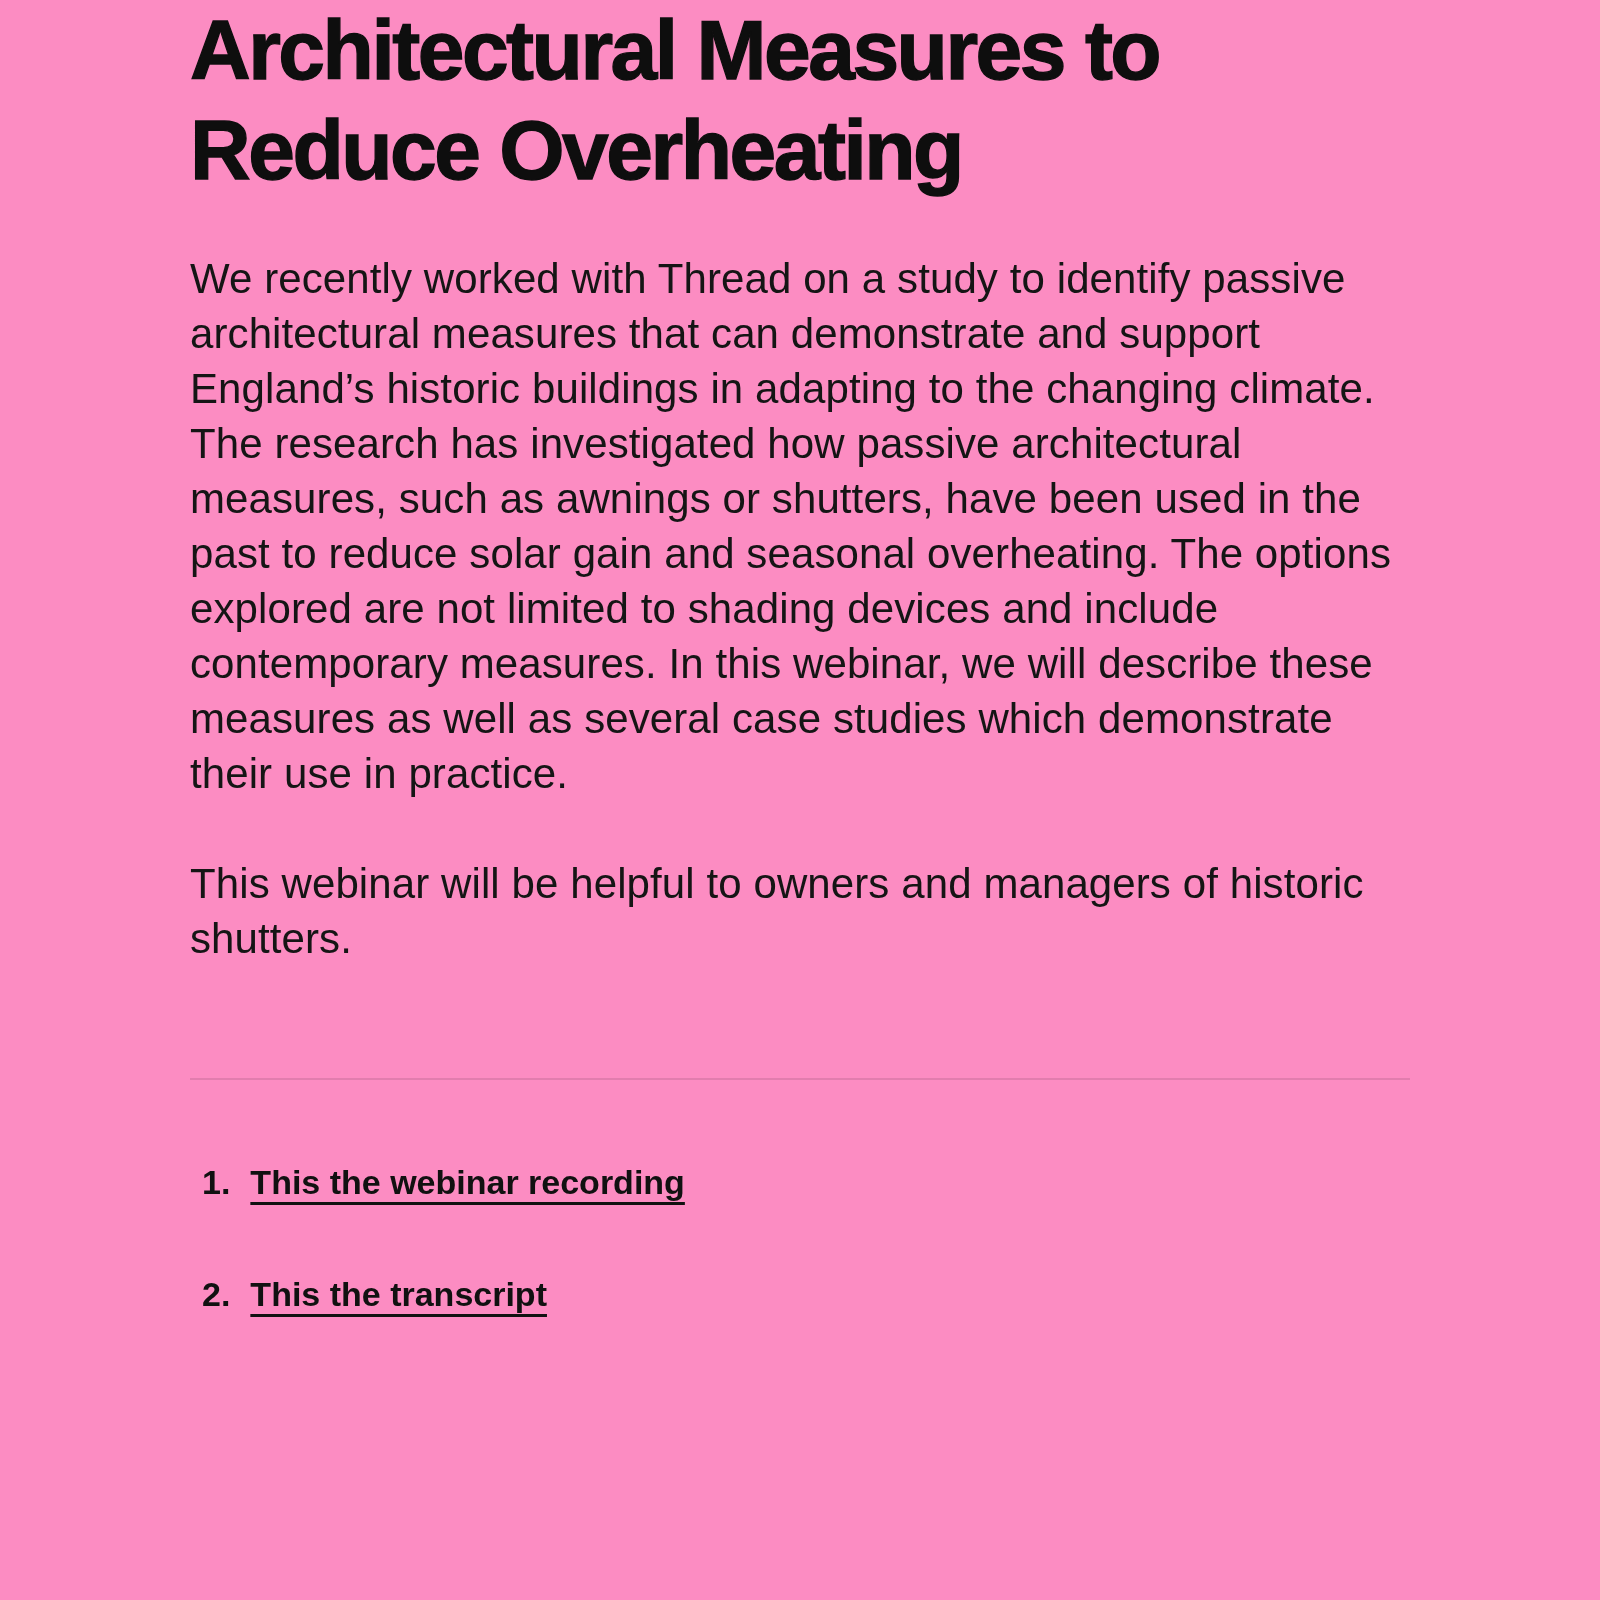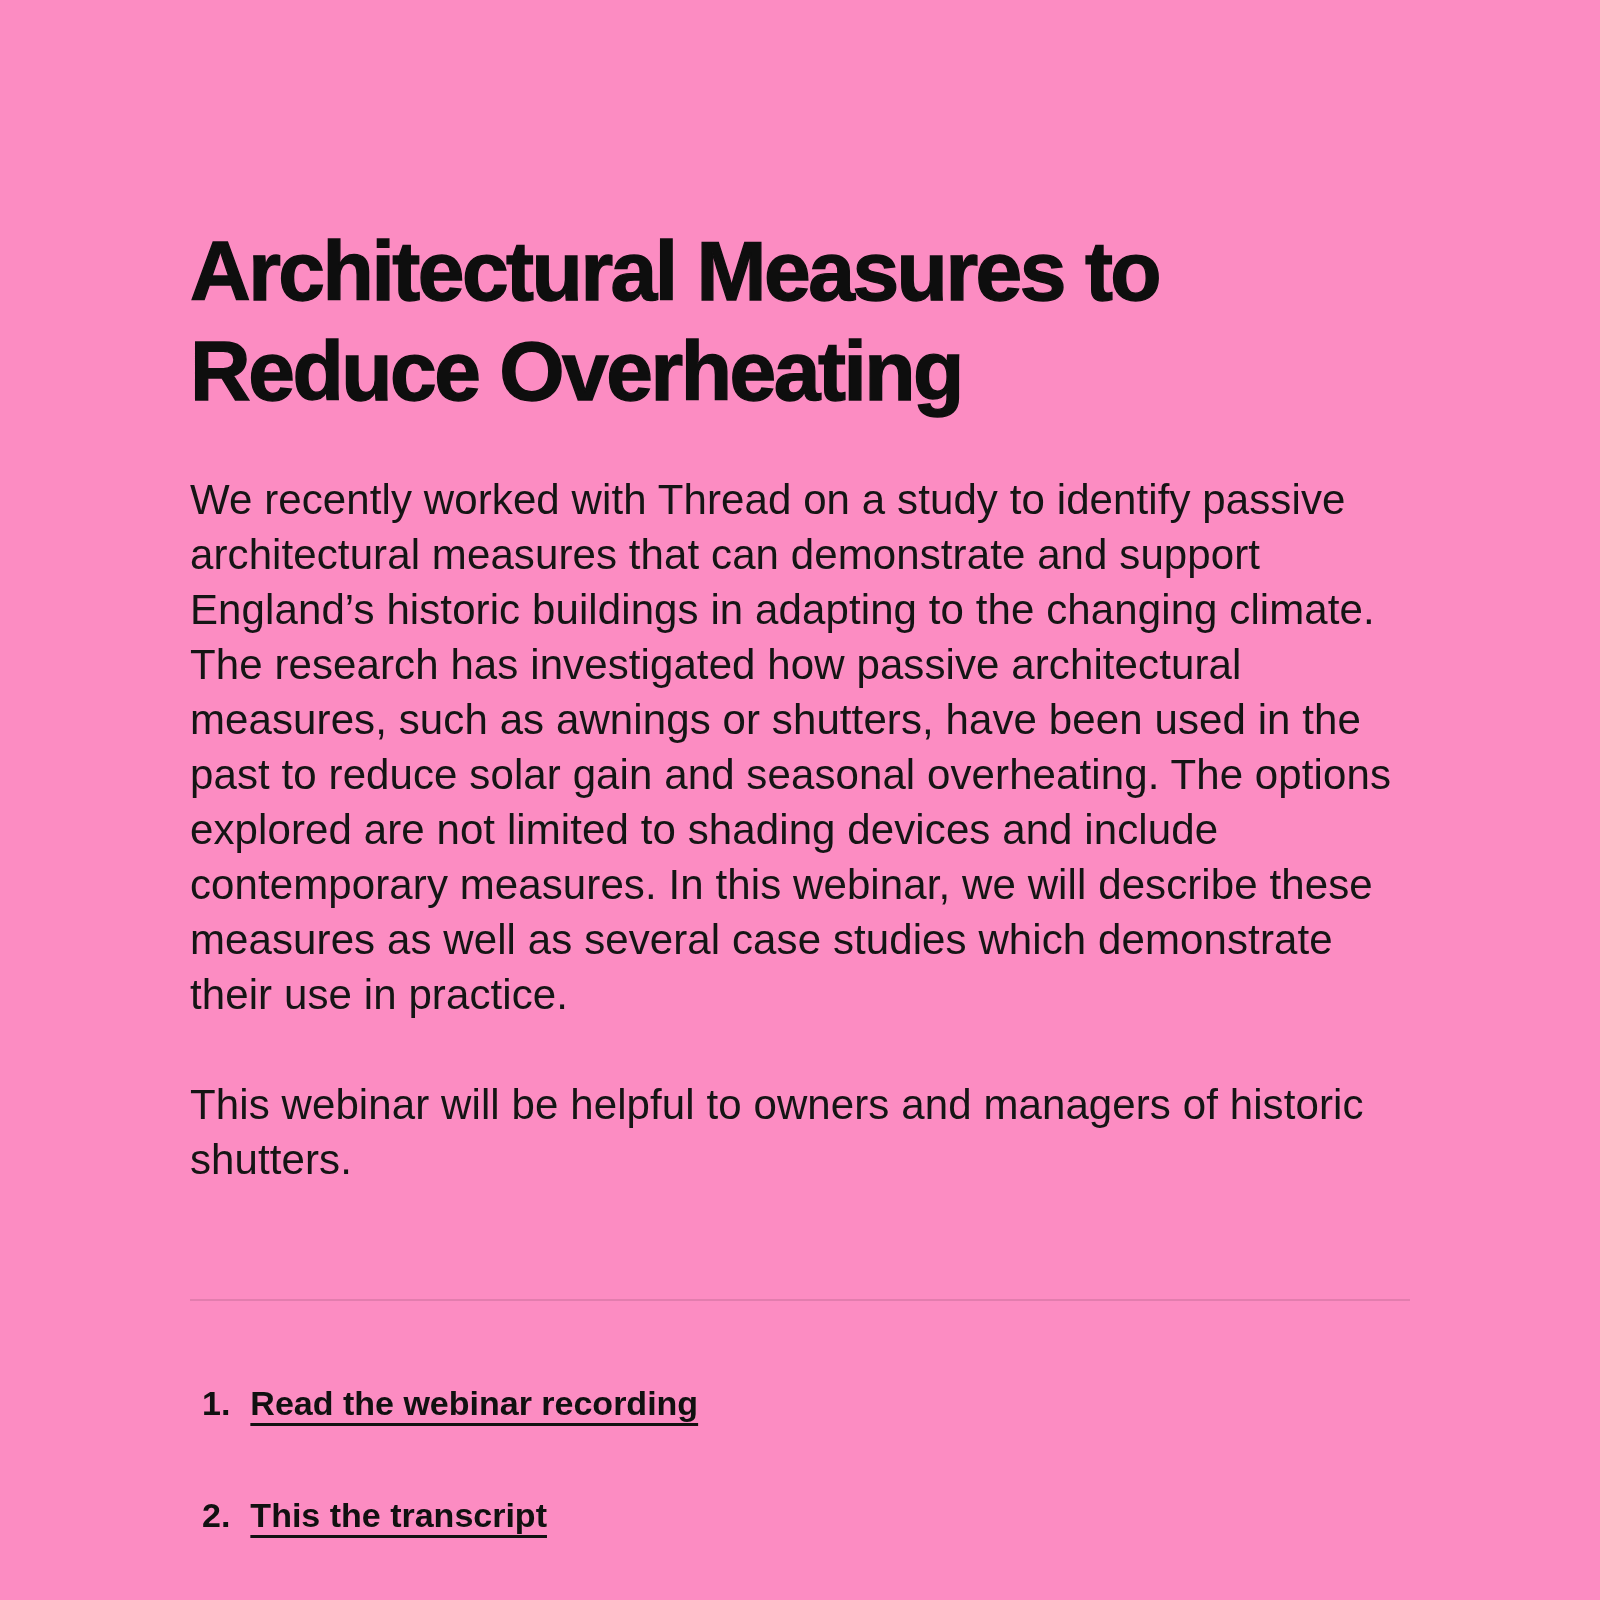--- a/index.html
+++ b/index.html
@@ -11,21 +11,20 @@
     height: 1600px;
     background: #FC8CC2;
     font-family: "Liberation Sans", sans-serif;
     color: #141414;
     overflow: hidden;
     -webkit-font-smoothing: antialiased;
   }
   .container {
     width: 1220px;
     margin: 0 auto;
-    padding-top: 221px;
     box-sizing: border-box;
   }
   h1.page-title {
     margin: 0 0 51px 0;
     font-size: 84px;
     line-height: 100px;
     font-weight: 700;
     letter-spacing: -2.5px;
     -webkit-text-stroke: 1.3px currentColor;
     color: #0e0e0e;
@@ -82,21 +81,21 @@
 
   <p class="body-text">We recently worked with Thread on a study to identify passive architectural measures that can demonstrate and support England’s historic buildings in adapting to the changing climate. The research has investigated how passive architectural measures, such as awnings or shutters, have been used in the past to reduce solar gain and seasonal overheating. The options explored are not limited to shading devices and include contemporary measures. In this webinar, we will describe these measures as well as several case studies which demonstrate their use in practice.</p>
 
   <p class="body-text last">This webinar will be helpful to owners and managers of historic shutters.</p>
 
   <hr class="divider">
 
   <ol class="resource-list">
     <li>
       <span class="list-number">1.</span>
-      <a class="resource-link" href="#">Read the webinar recording</a>
+      <a class="resource-link" href="#">This the webinar recording</a>
     </li>
     <li>
       <span class="list-number">2.</span>
       <a class="resource-link" href="#">This the transcript</a>
     </li>
   </ol>
 
 </main>
 
 </body></html>

